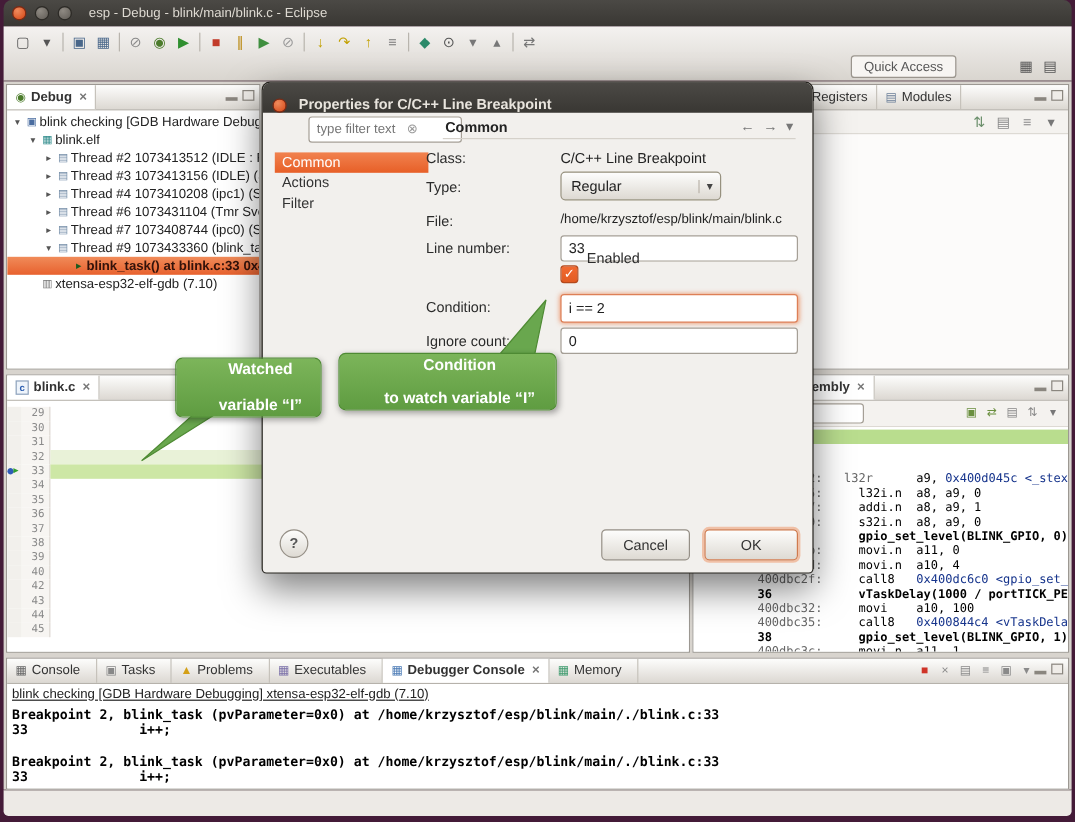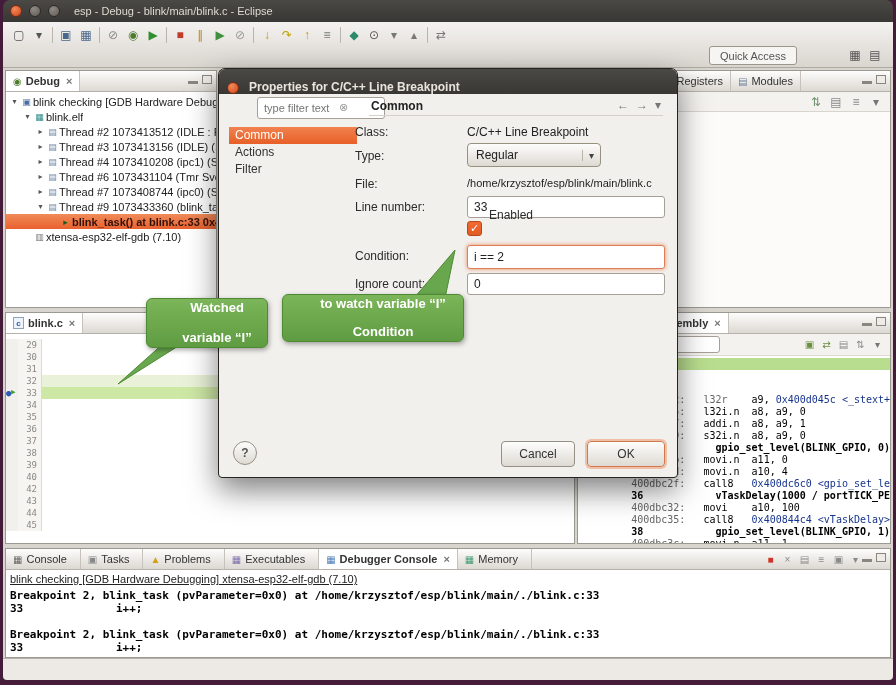--- a/index.html
+++ b/index.html
@@ -71,21 +71,21 @@
   #editor-body { flex:1; overflow:hidden; background:#fff; padding-top:5px; }
   .eline { display:flex; height:12px; line-height:12px; font-family:"DejaVu Sans Mono","Liberation Mono",monospace;
     font-size:10px; font-weight:bold; }
   .gut-mark { width:12px; flex:none; background:#f2f0ec; position:relative; }
   .gut-num { width:24px; flex:none; text-align:right; padding-right:4px; color:#8a8a8a;
     background:#f7f5f2; border-right:1px solid #dedad4; font-weight:normal; font-size:9px; }
   .code { flex:1; white-space:pre; overflow:hidden; padding-left:4px; }
   .eline.pre .code { background:#e9f2d8; }
   .eline.cur .code { background:#cde7a5; }
   .eline.cur .gut-mark::before { content:"●"; color:#2f5bb7; font-size:9px; position:absolute; left:0; top:0; }
-  .eline.cur .gut-mark::after { content:"▸"; color:#2f9e2f; font-size:11px; position:absolute; left:4px; top:-1px; } .pl { color:#000; }
+  .eline.cur .gut-mark::after { content:"▸"; color:#2f9e2f; font-size:11px; position:absolute; left:4px; top:-1px; } .pl { color:#000;margin-left:12px; }
 
   
   #disasm-panel { left:577px; top:312px; width:314px; height:232px; }
   #disasm-panel .tabbar { padding-left:56px; }
   #disasm-toolbar { height:22px; border-bottom:1px solid #ddd9d3; background:#f4f2ef;
     display:flex; align-items:center; padding:0 4px; }
   #disasm-loc { width:138px; height:17px; border:1px solid #a59f96; border-radius:3px;
     font-size:10px; padding:0 5px; color:#555; }
   #disasm-icons { display:flex; margin-left:auto; }
   #disasm-icons .tbi { width:17px; font-size:10px; }
@@ -730,15 +730,15 @@
 
 <svg id="callout-tails" width="896" height="685">
   <polygon points="165,342 194,336 118,384" fill="#69a74e" stroke="#4e8a33" stroke-width="1"></polygon>
   <polygon points="414,298 444,303 455,250" fill="#69a74e" stroke="#4e8a33" stroke-width="1"></polygon>
 </svg>
 <div class="callout" id="callout-watched">
   <span>Watched</span>
   <span>variable “I”</span>
 </div>
 <div class="callout" id="callout-condition">
+  <span>Condition</span>
   <span>to watch variable “I”</span>
-  <span>Condition</span>
 </div>
 
 </body></html>

